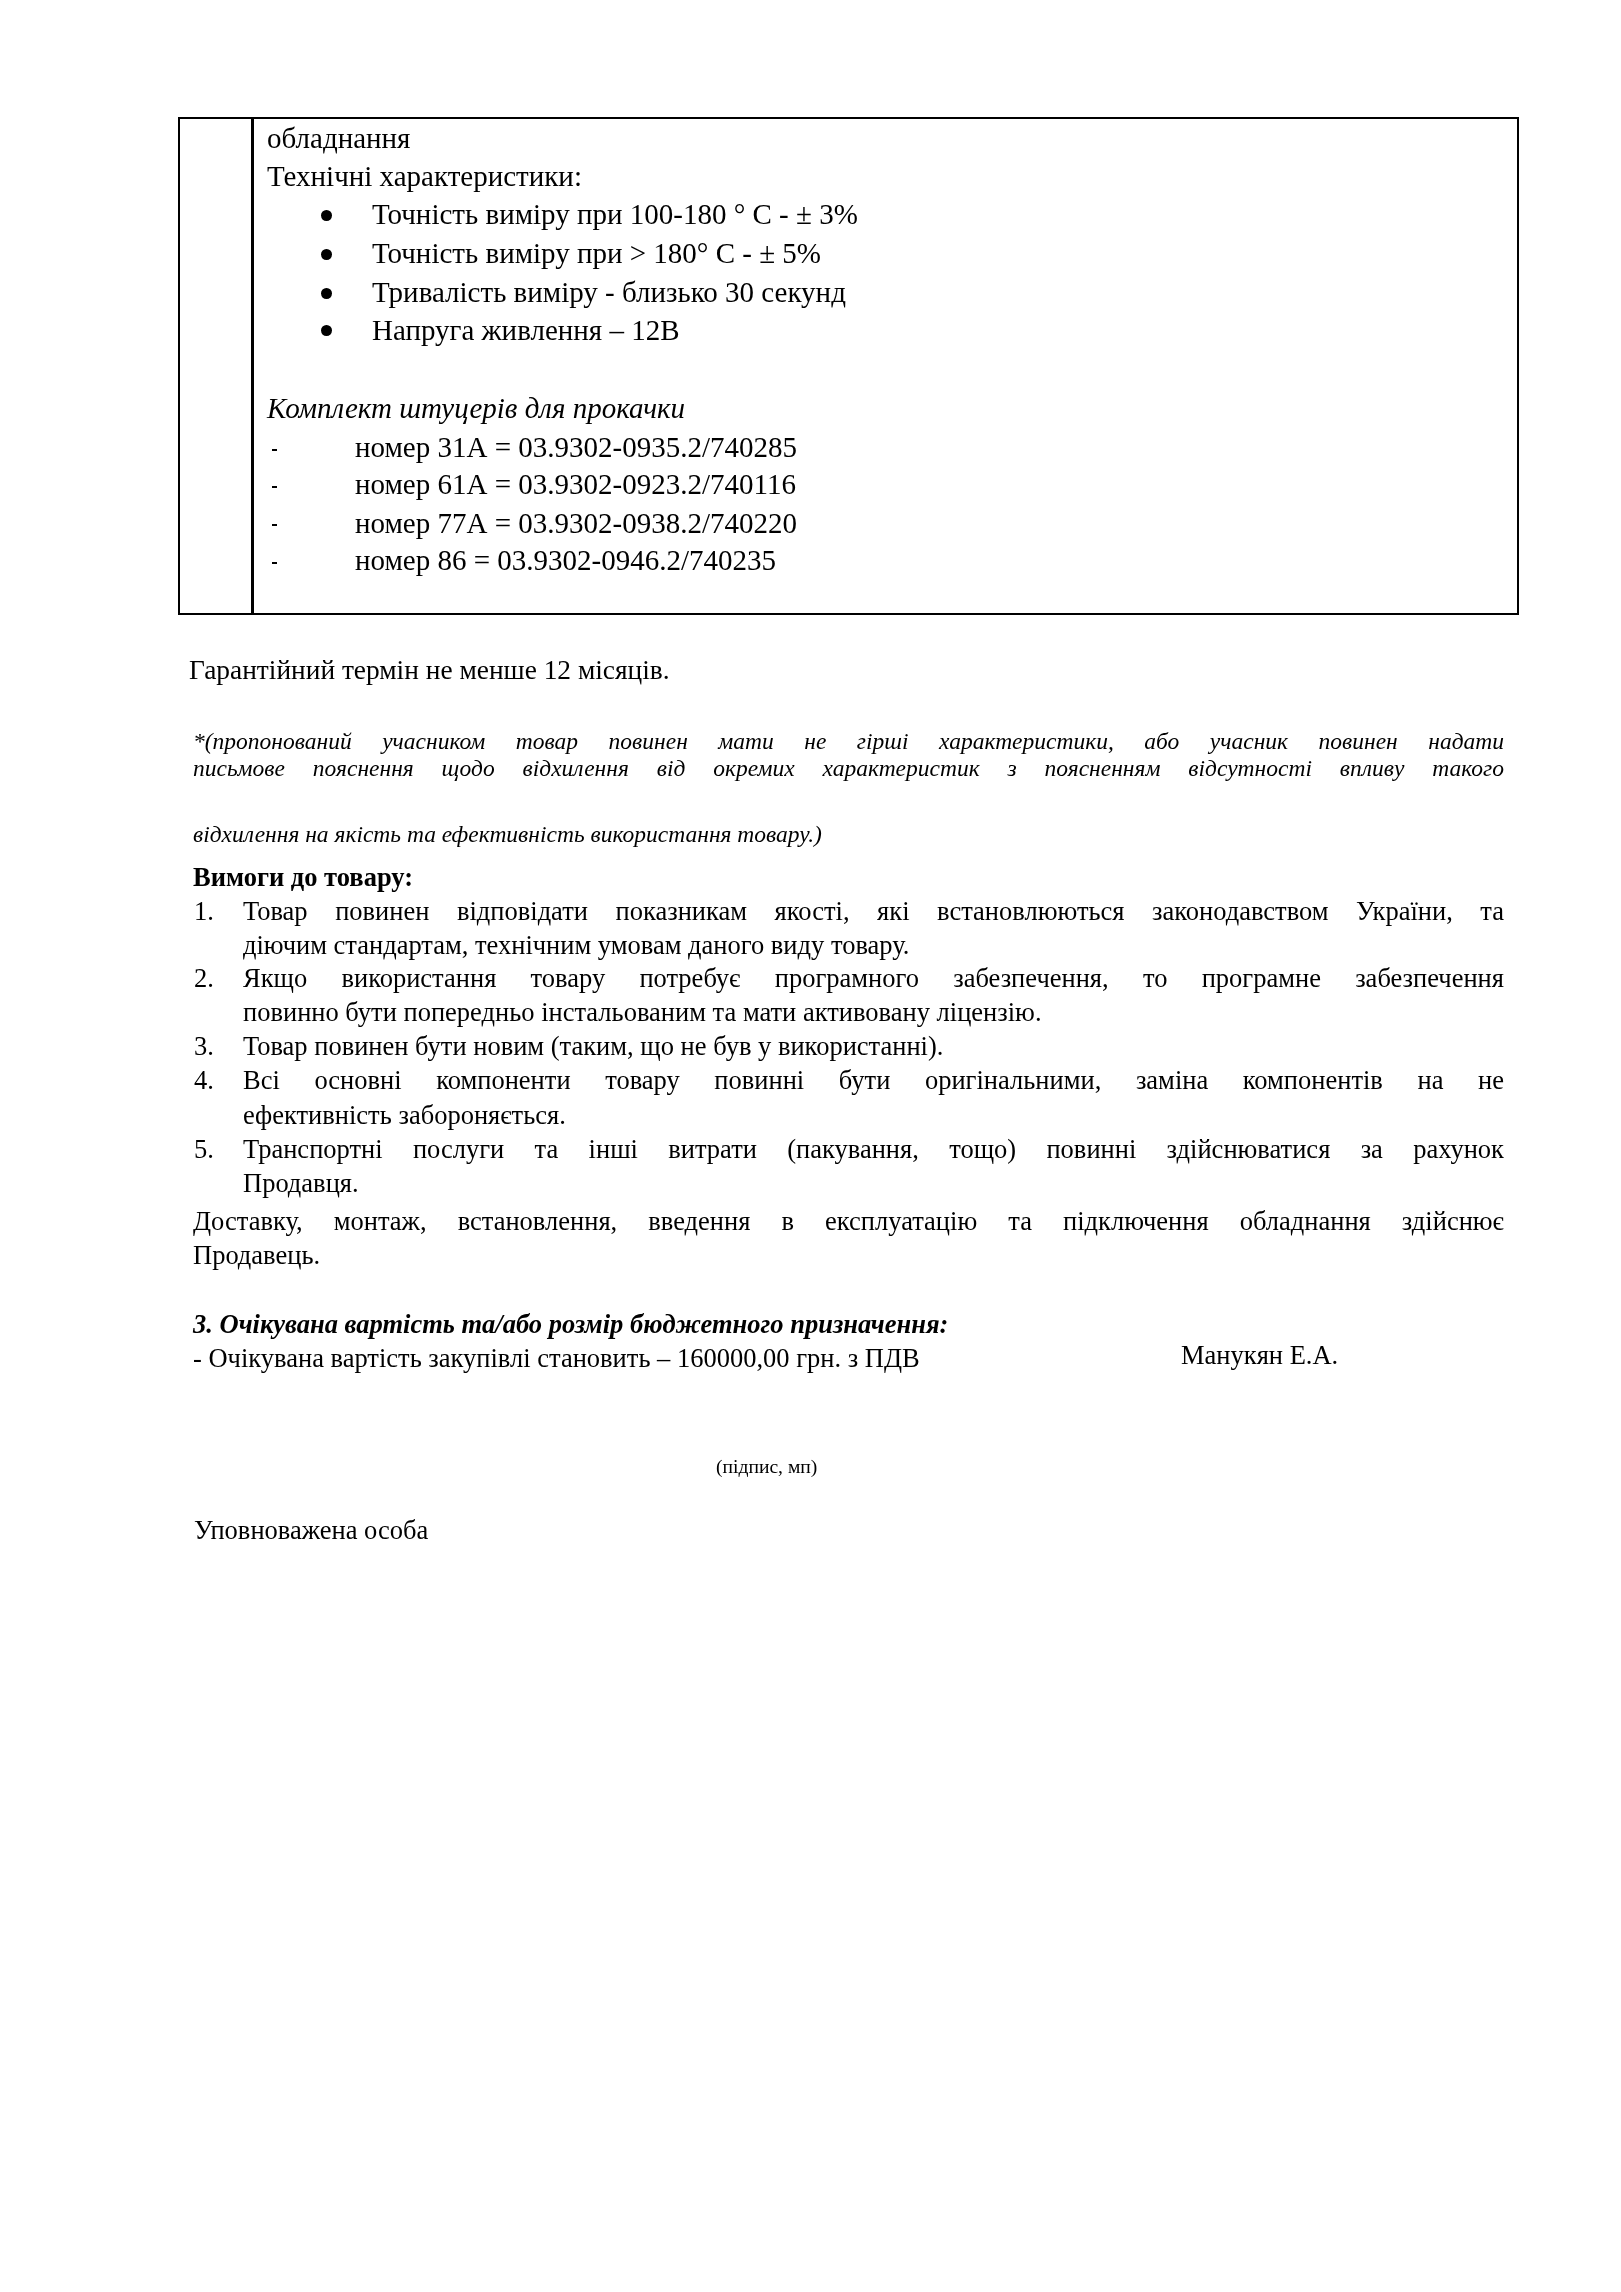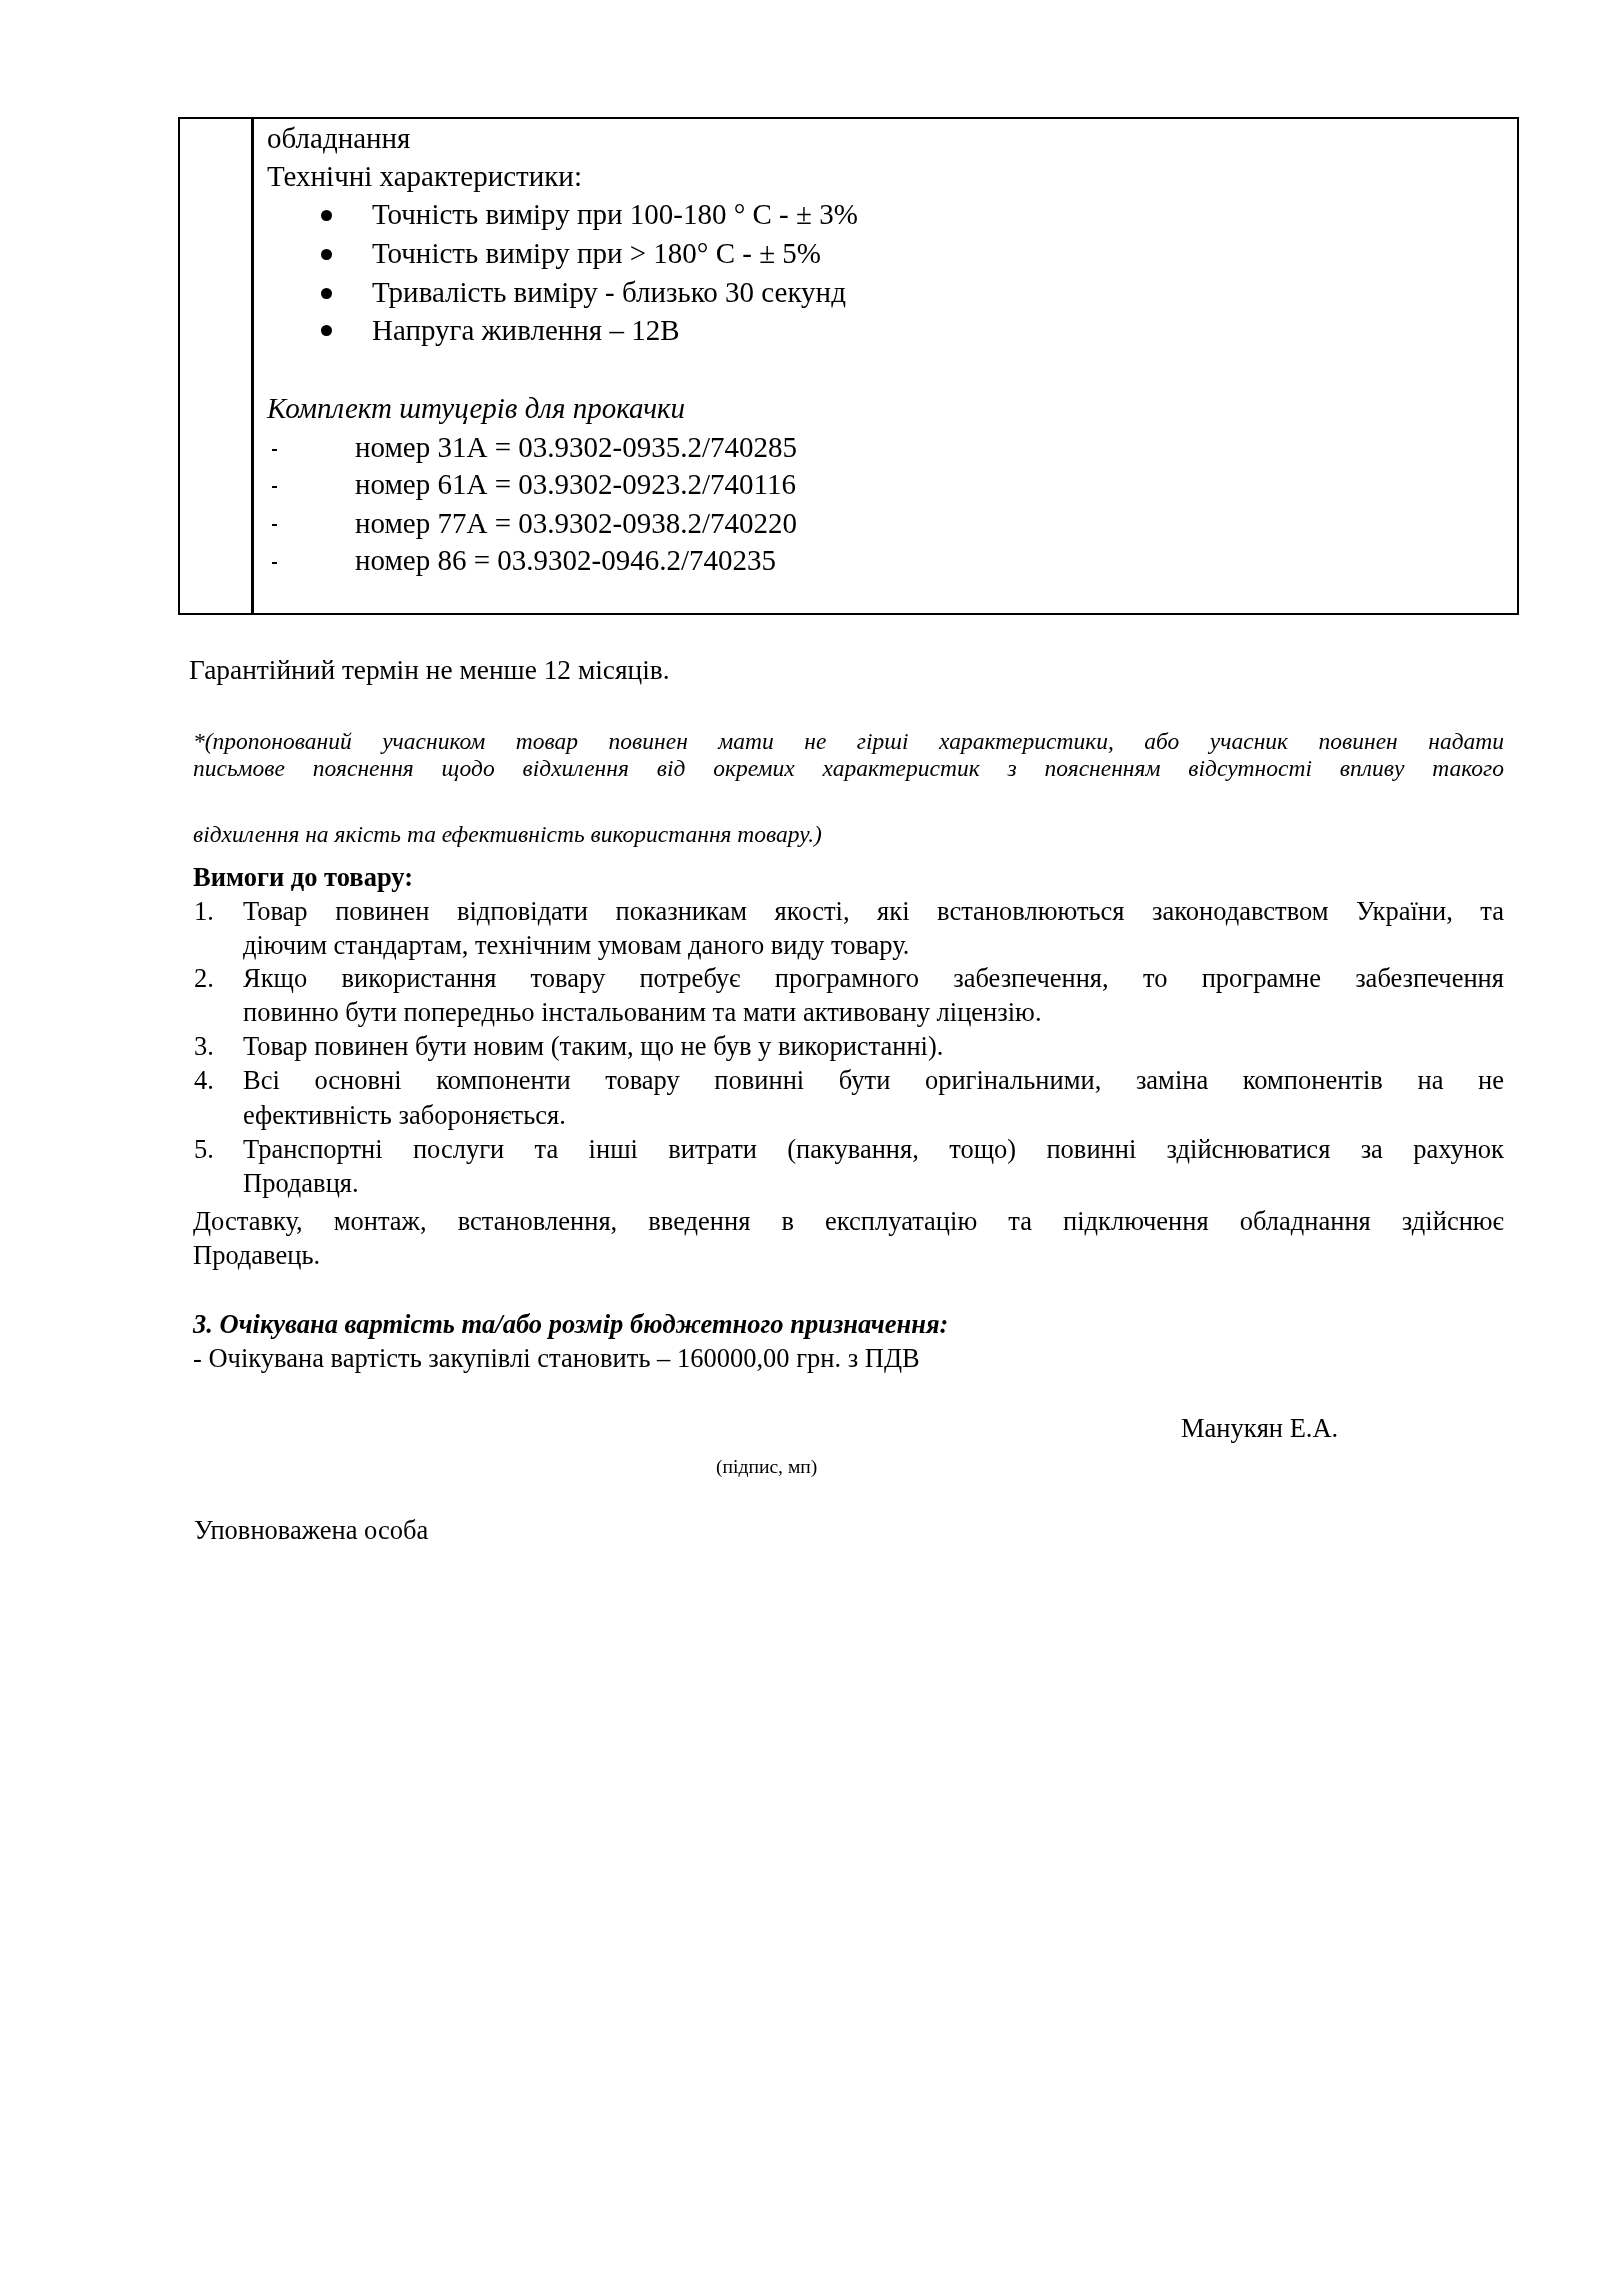--- a/index.html
+++ b/index.html
@@ -85,15 +85,15 @@
 
 <div>
   <div class="just t27" style="left:193px; top:1208px; width:1311px;">Доставку, монтаж, встановлення, введення в експлуатацію та підключення обладнання здійснює</div>
   <div class="abs t27" style="left:193px; top:1242px;">Продавець.</div>
 </div>
 
 <div class="abs t27 b it" style="left:193px; top:1311px;">3. Очікувана вартість та/або розмір бюджетного призначення:</div>
 <div class="abs t27" style="left:193px; top:1345px;">- Очікувана вартість закупівлі становить – 160000,00 грн. з ПДВ</div>
 
 <div class="abs t27" style="left:194px; top:1489px;margin-top:28px;">Уповноважена особа</div>
-<div class="abs t27" style="left:1181px; top:1415px;">Манукян Е.А.</div>
+<div class="abs t27" style="left:1181px; top:1342px;">Манукян Е.А.</div>
 <div class="abs" style="left:716px; top:1457px; font-size:19.6px; line-height:19.6px;">(підпис, мп)</div>
 
 
 </body></html>

